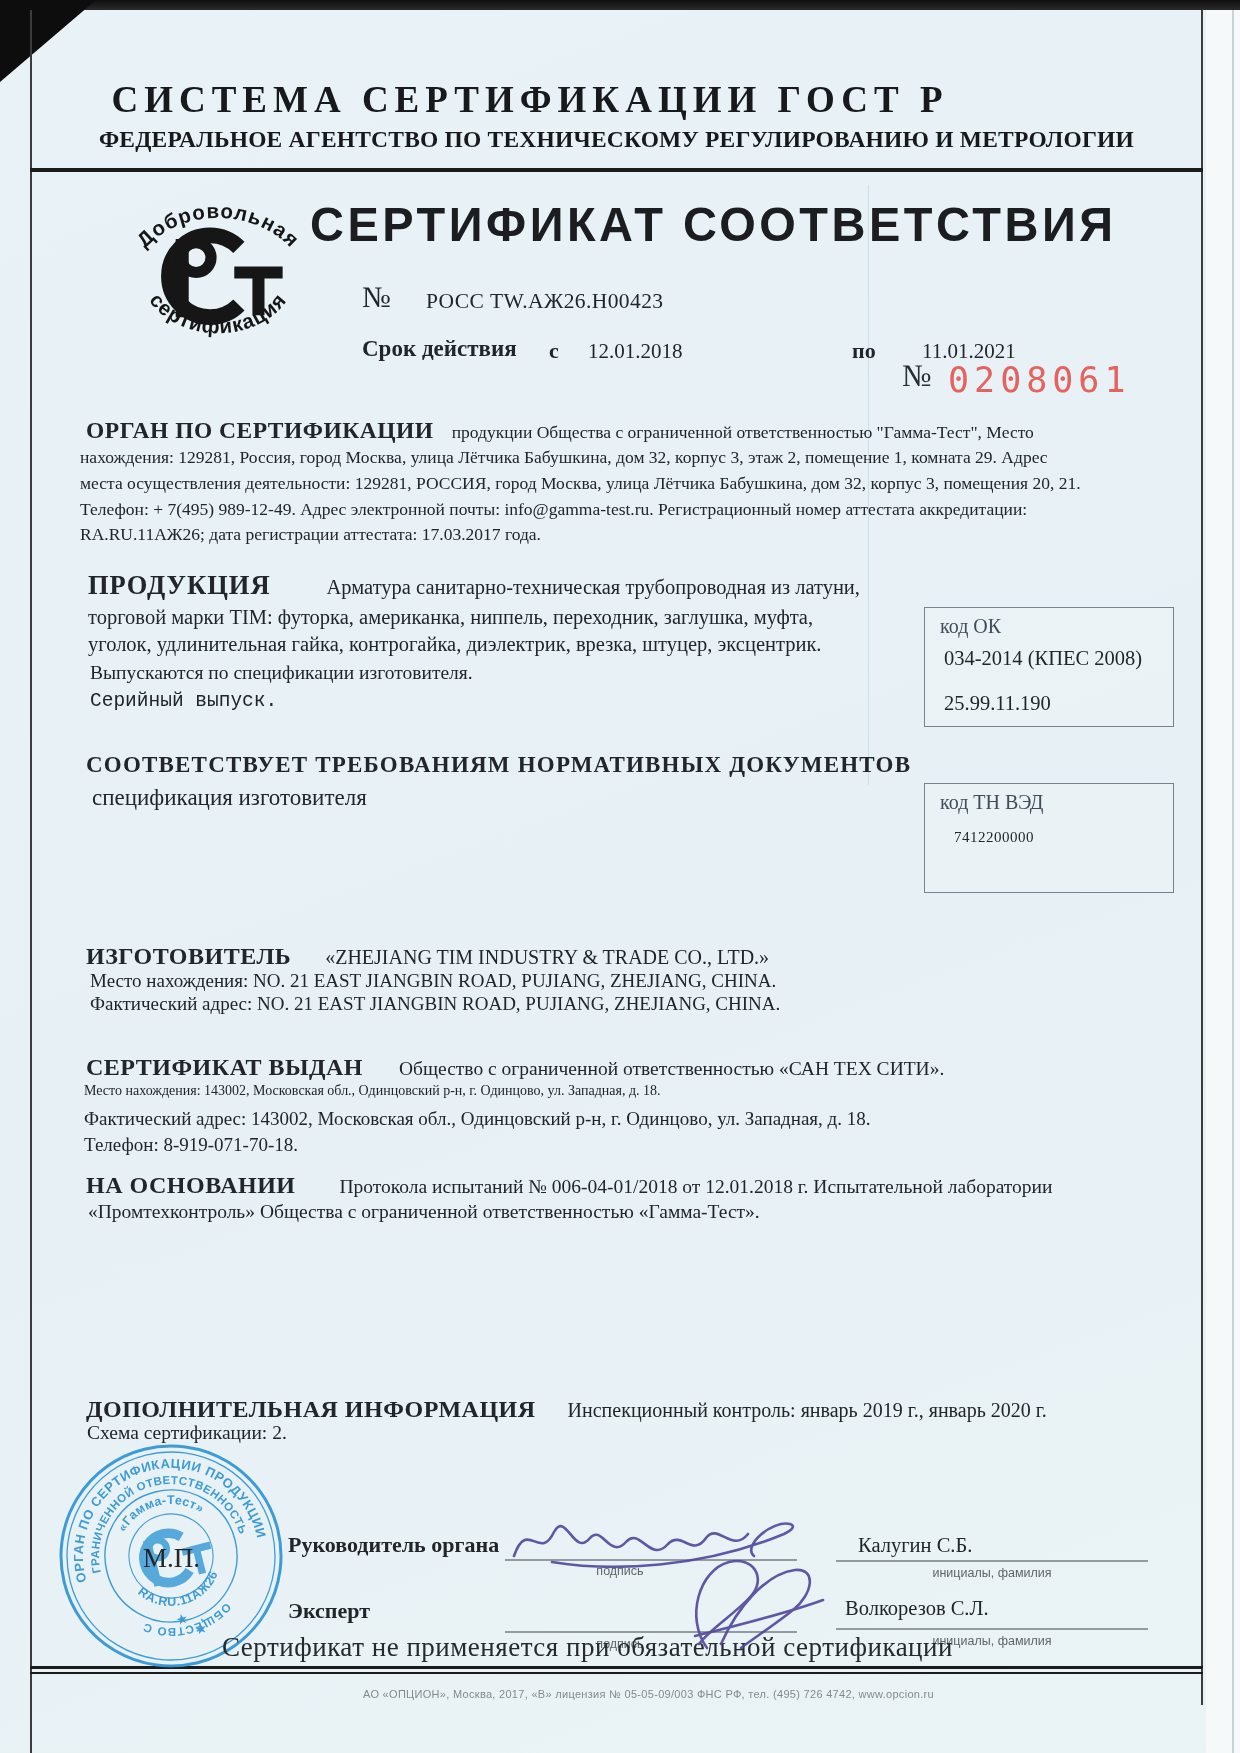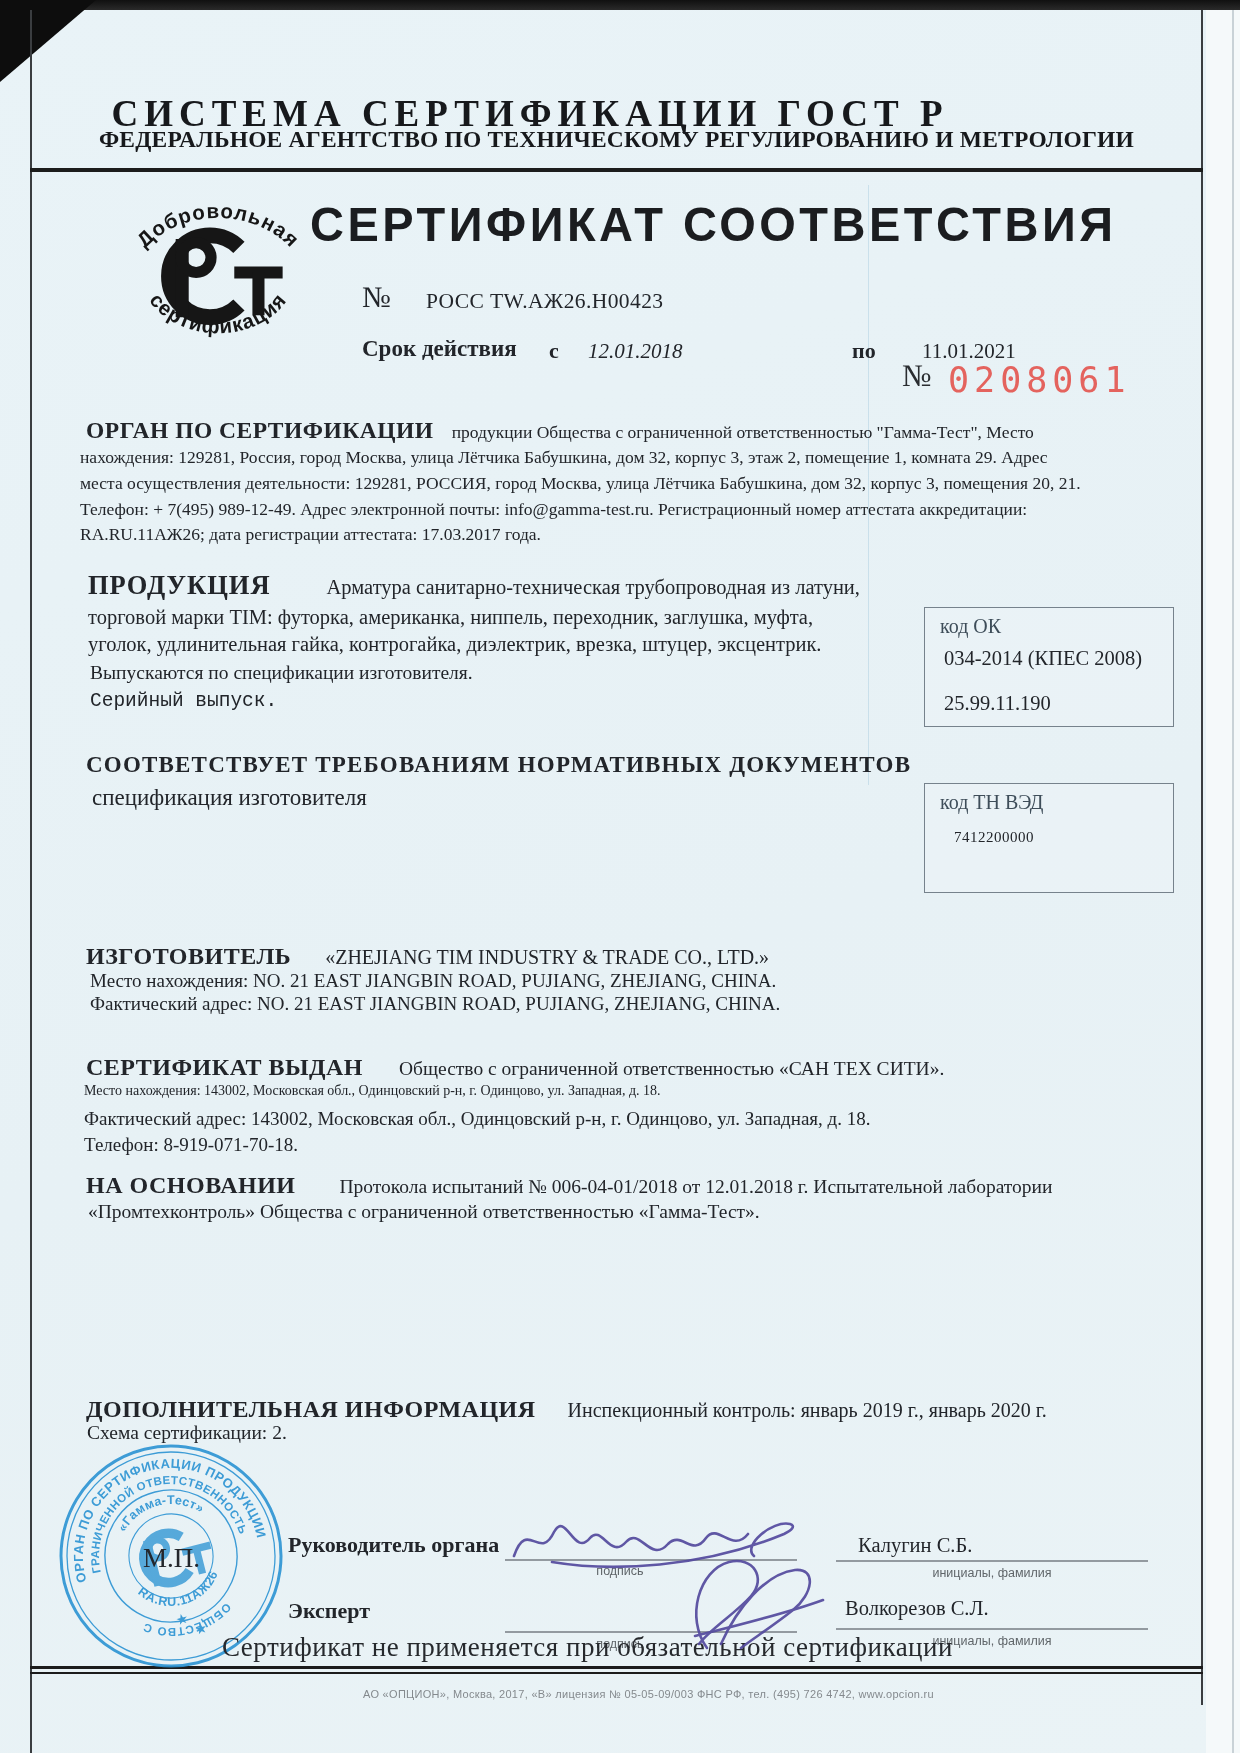--- a/index.html
+++ b/index.html
@@ -29,21 +29,21 @@
   <div class="abs" style="left:1206px;top:10px;width:34px;height:1743px;background:#f5f9fa;"></div>
   <div class="abs" style="left:1232px;top:10px;width:2px;height:1743px;background:#c9d2d7;"></div>
   <div class="abs" style="left:868px;top:185px;width:1px;height:600px;background:rgba(110,170,205,0.25);"></div>
 
   <div class="abs vline" style="left:30px;top:10px;width:2px;height:1743px;"></div>
   <div class="abs vline" style="left:1201px;top:10px;width:2px;height:1695px;"></div>
   <div class="abs hline" style="left:30px;top:168px;width:1173px;height:3.5px;"></div>
   <div class="abs hline" style="left:30px;top:1666px;width:1173px;height:2.5px;"></div>
   <div class="abs hline" style="left:30px;top:1672px;width:1173px;height:2px;"></div>
 
-  <div class="abs serif b center ws" style="left:30px;top:92px;width:1000px;font-size:37px;letter-spacing:6px;color:#17191c;">СИСТЕМА СЕРТИФИКАЦИИ ГОСТ Р</div>
+  <div class="abs serif b center ws" style="left:30px;top:78px;width:1000px;font-size:37px;letter-spacing:6px;color:#17191c;">СИСТЕМА СЕРТИФИКАЦИИ ГОСТ Р</div>
   <div class="abs serif b center ws" style="left:30px;top:126px;width:1173px;font-size:23.5px;letter-spacing:0.2px;color:#17191c;">ФЕДЕРАЛЬНОЕ АГЕНТСТВО ПО ТЕХНИЧЕСКОМУ РЕГУЛИРОВАНИЮ И МЕТРОЛОГИИ</div>
 
   <svg class="abs" style="left:112px;top:196px;" width="212" height="158" viewBox="0 0 212 158">
     <defs>
       <path id="logoArcTop" d="M 16,96 A 90,74 0 0 1 196,96"></path>
       <path id="logoArcBottom" d="M 28,86 A 80,66 0 0 0 184,86"></path>
     </defs>
     <text font-family="Liberation Sans, sans-serif" font-weight="bold" font-size="20.5" fill="#161616" letter-spacing="1">
       <textPath href="#logoArcTop" startOffset="50%" text-anchor="middle">Добровольная</textPath>
     </text>
@@ -59,21 +59,21 @@
     </g>
   </svg>
 
   <div class="abs sans ws" style="left:310px;top:196px;font-size:47px;font-weight:700;letter-spacing:3.5px;color:#1b1d20;transform:scaleY(1.04);">СЕРТИФИКАТ СООТВЕТСТВИЯ</div>
 
   <div class="abs serif ws" style="left:362px;top:280px;font-size:30px;">№</div>
   <div class="abs serif ws" style="left:426px;top:289px;font-size:21.5px;letter-spacing:0.4px;">РОСС TW.АЖ26.Н00423</div>
 
   <div class="abs serif b ws" style="left:362px;top:336px;font-size:23px;">Срок действия</div>
   <div class="abs serif b ws" style="left:549px;top:338px;font-size:22px;">с</div>
-  <div class="abs serif ws" style="left:588px;top:339px;font-size:21px;font-style:italic;">12.01.2018</div>
+  <div class="abs serif ws" style="left:588px;top:339px;font-size:21px;">12.01.2018</div>
   <div class="abs serif b ws" style="left:852px;top:338px;font-size:22px;">по</div>
   <div class="abs serif ws" style="left:922px;top:339px;font-size:21px;">11.01.2021</div>
 
   <div class="abs serif ws" style="left:902px;top:358px;font-size:31px;color:#2a2d31;">№</div>
   <div class="abs ws" style="left:948px;top:360px;font-family:'DejaVu Sans Mono',monospace;font-size:35px;letter-spacing:5px;color:#e4635e;">0208061</div>
 
   <div class="abs ws" style="left:86px;top:417px;">
     <span class="serif b" style="font-size:23.5px;letter-spacing:0.5px;">ОРГАН ПО СЕРТИФИКАЦИИ</span>
     <span class="serif" style="font-size:17.5px;margin-left:14px;">продукции Общества с ограниченной ответственностью "Гамма-Тест", Место</span>
   </div>

